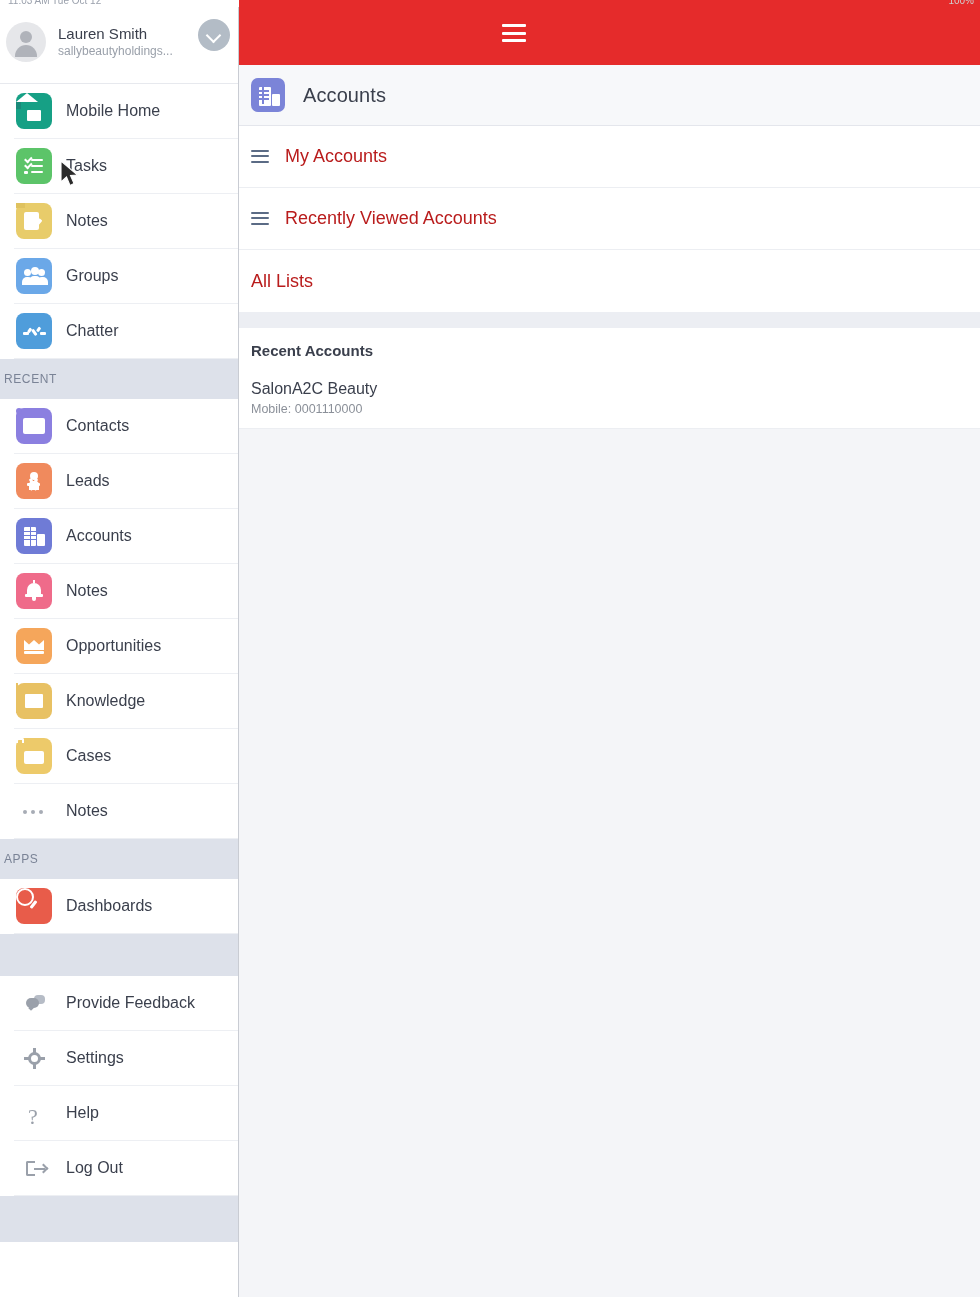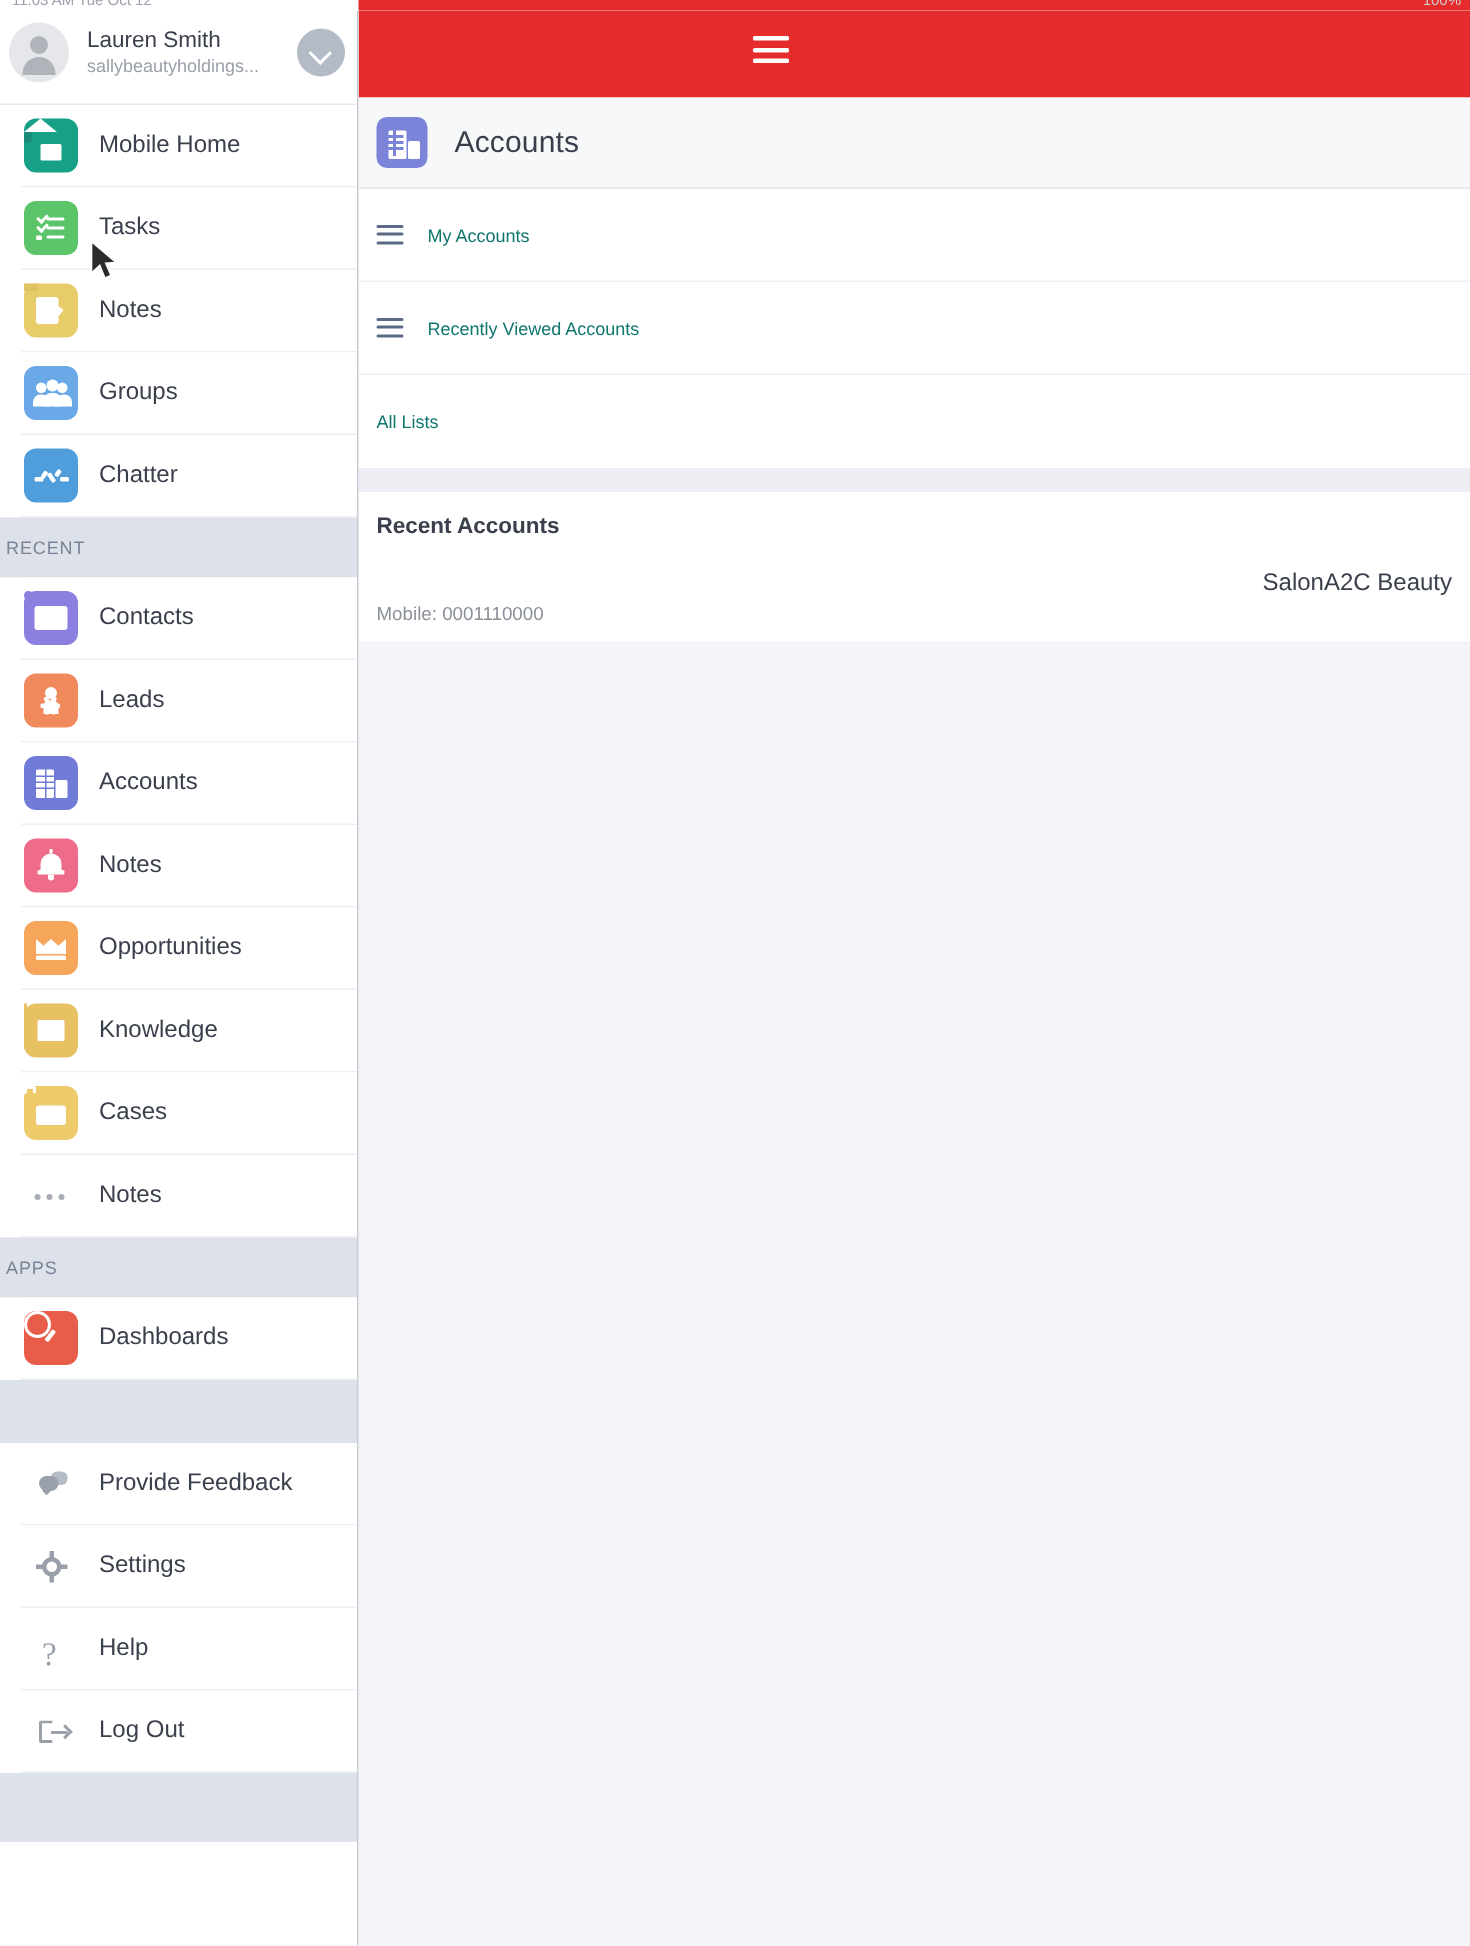--- a/index.html
+++ b/index.html
@@ -38,38 +38,38 @@
   .obj-title { margin-left:18px; font-size:20px; color:#3a3f4c; letter-spacing:.1px; }
 
   .list-rows { position:absolute; left:239px; top:126px; right:0; background:#ffffff; }
   .lrow { height:62px; display:flex; align-items:center; padding-left:12px; border-bottom:1px solid #eceef2; cursor:pointer; }
   .lrow:last-child { border-bottom:none; }
   .list-icon { width:18px; height:14px; position:relative; flex:none; margin-right:16px; }
   .list-icon i { position:absolute; left:0; width:18px; height:2.4px; background:#5b6b85; border-radius:1px; }
   .list-icon i:nth-child(1){ top:0; }
   .list-icon i:nth-child(2){ top:5.5px; }
   .list-icon i:nth-child(3){ top:11px; }
-  .lrow-label { font-size:12px; color:#0f766e; }
+  .lrow-label { font-size:18px; color:#b91c1c; }
   .lrow.no-icon { padding-left:12px; }
   .lrow.no-icon .lrow-label { margin-left:0; }
 
   .gap-band { position:absolute; left:239px; right:0; height:16px; background:#eceef3; }
 
   .recent-wrap { position:absolute; left:239px; right:0; background:#fff; }
   .recent-title { height:44px; display:flex; align-items:center; padding-left:12px; font-size:15px; font-weight:bold; color:#3a3f4c; }
   .acct-row { padding:8px 12px 12px 12px; border-bottom:1px solid #eceef2; cursor:pointer; }
   .acct-row:last-child { border-bottom:1px solid #eceef2; }
-  .acct-name { font-size:16px; color:#3a3f4c; margin-bottom:4px;text-align:right; }
+  .acct-name { font-size:16px; color:#3a3f4c; margin-bottom:4px; }
   .acct-sub  { font-size:12.5px; color:#8b9099; }
 
   
   .drawer { position:absolute; left:0; top:0; width:239px; height:1297px; background:#ffffff;
             border-right:1px solid #c9ccd3; z-index:20; overflow:hidden; }
 
-  .user-head { position:relative; height:70px; background:#ffffff; border-bottom:1px solid #e7e9ee;
+  .user-head { position:relative; height:84px; background:#ffffff; border-bottom:1px solid #e7e9ee;
                display:flex; align-items:center; padding-left:6px; cursor:pointer; }
   .avatar { width:40px; height:40px; border-radius:50%; background:#e6e7ea; position:relative; flex:none; }
   .avatar .head { position:absolute; left:50%; top:9px; transform:translateX(-50%); width:12px; height:12px; border-radius:50%; background:#b0b3ba; }
   .avatar .body { position:absolute; left:50%; top:23px; transform:translateX(-50%); width:22px; height:12px; border-radius:11px 11px 0 0; background:#b0b3ba; }
   .user-text { margin-left:12px; }
   .user-name { font-size:15px; color:#3a3f4c; margin-bottom:2px; }
   .user-org  { font-size:12px; color:#9aa0aa; }
   .chev-btn { position:absolute; right:8px; top:19px; width:32px; height:32px; border-radius:50%; background:#b3bcc6; cursor:pointer; }
   .chev-btn::after { content:""; position:absolute; left:10px; top:11px; width:9px; height:9px;
                      border-right:2.5px solid #fff; border-bottom:2.5px solid #fff; transform:rotate(45deg); }

